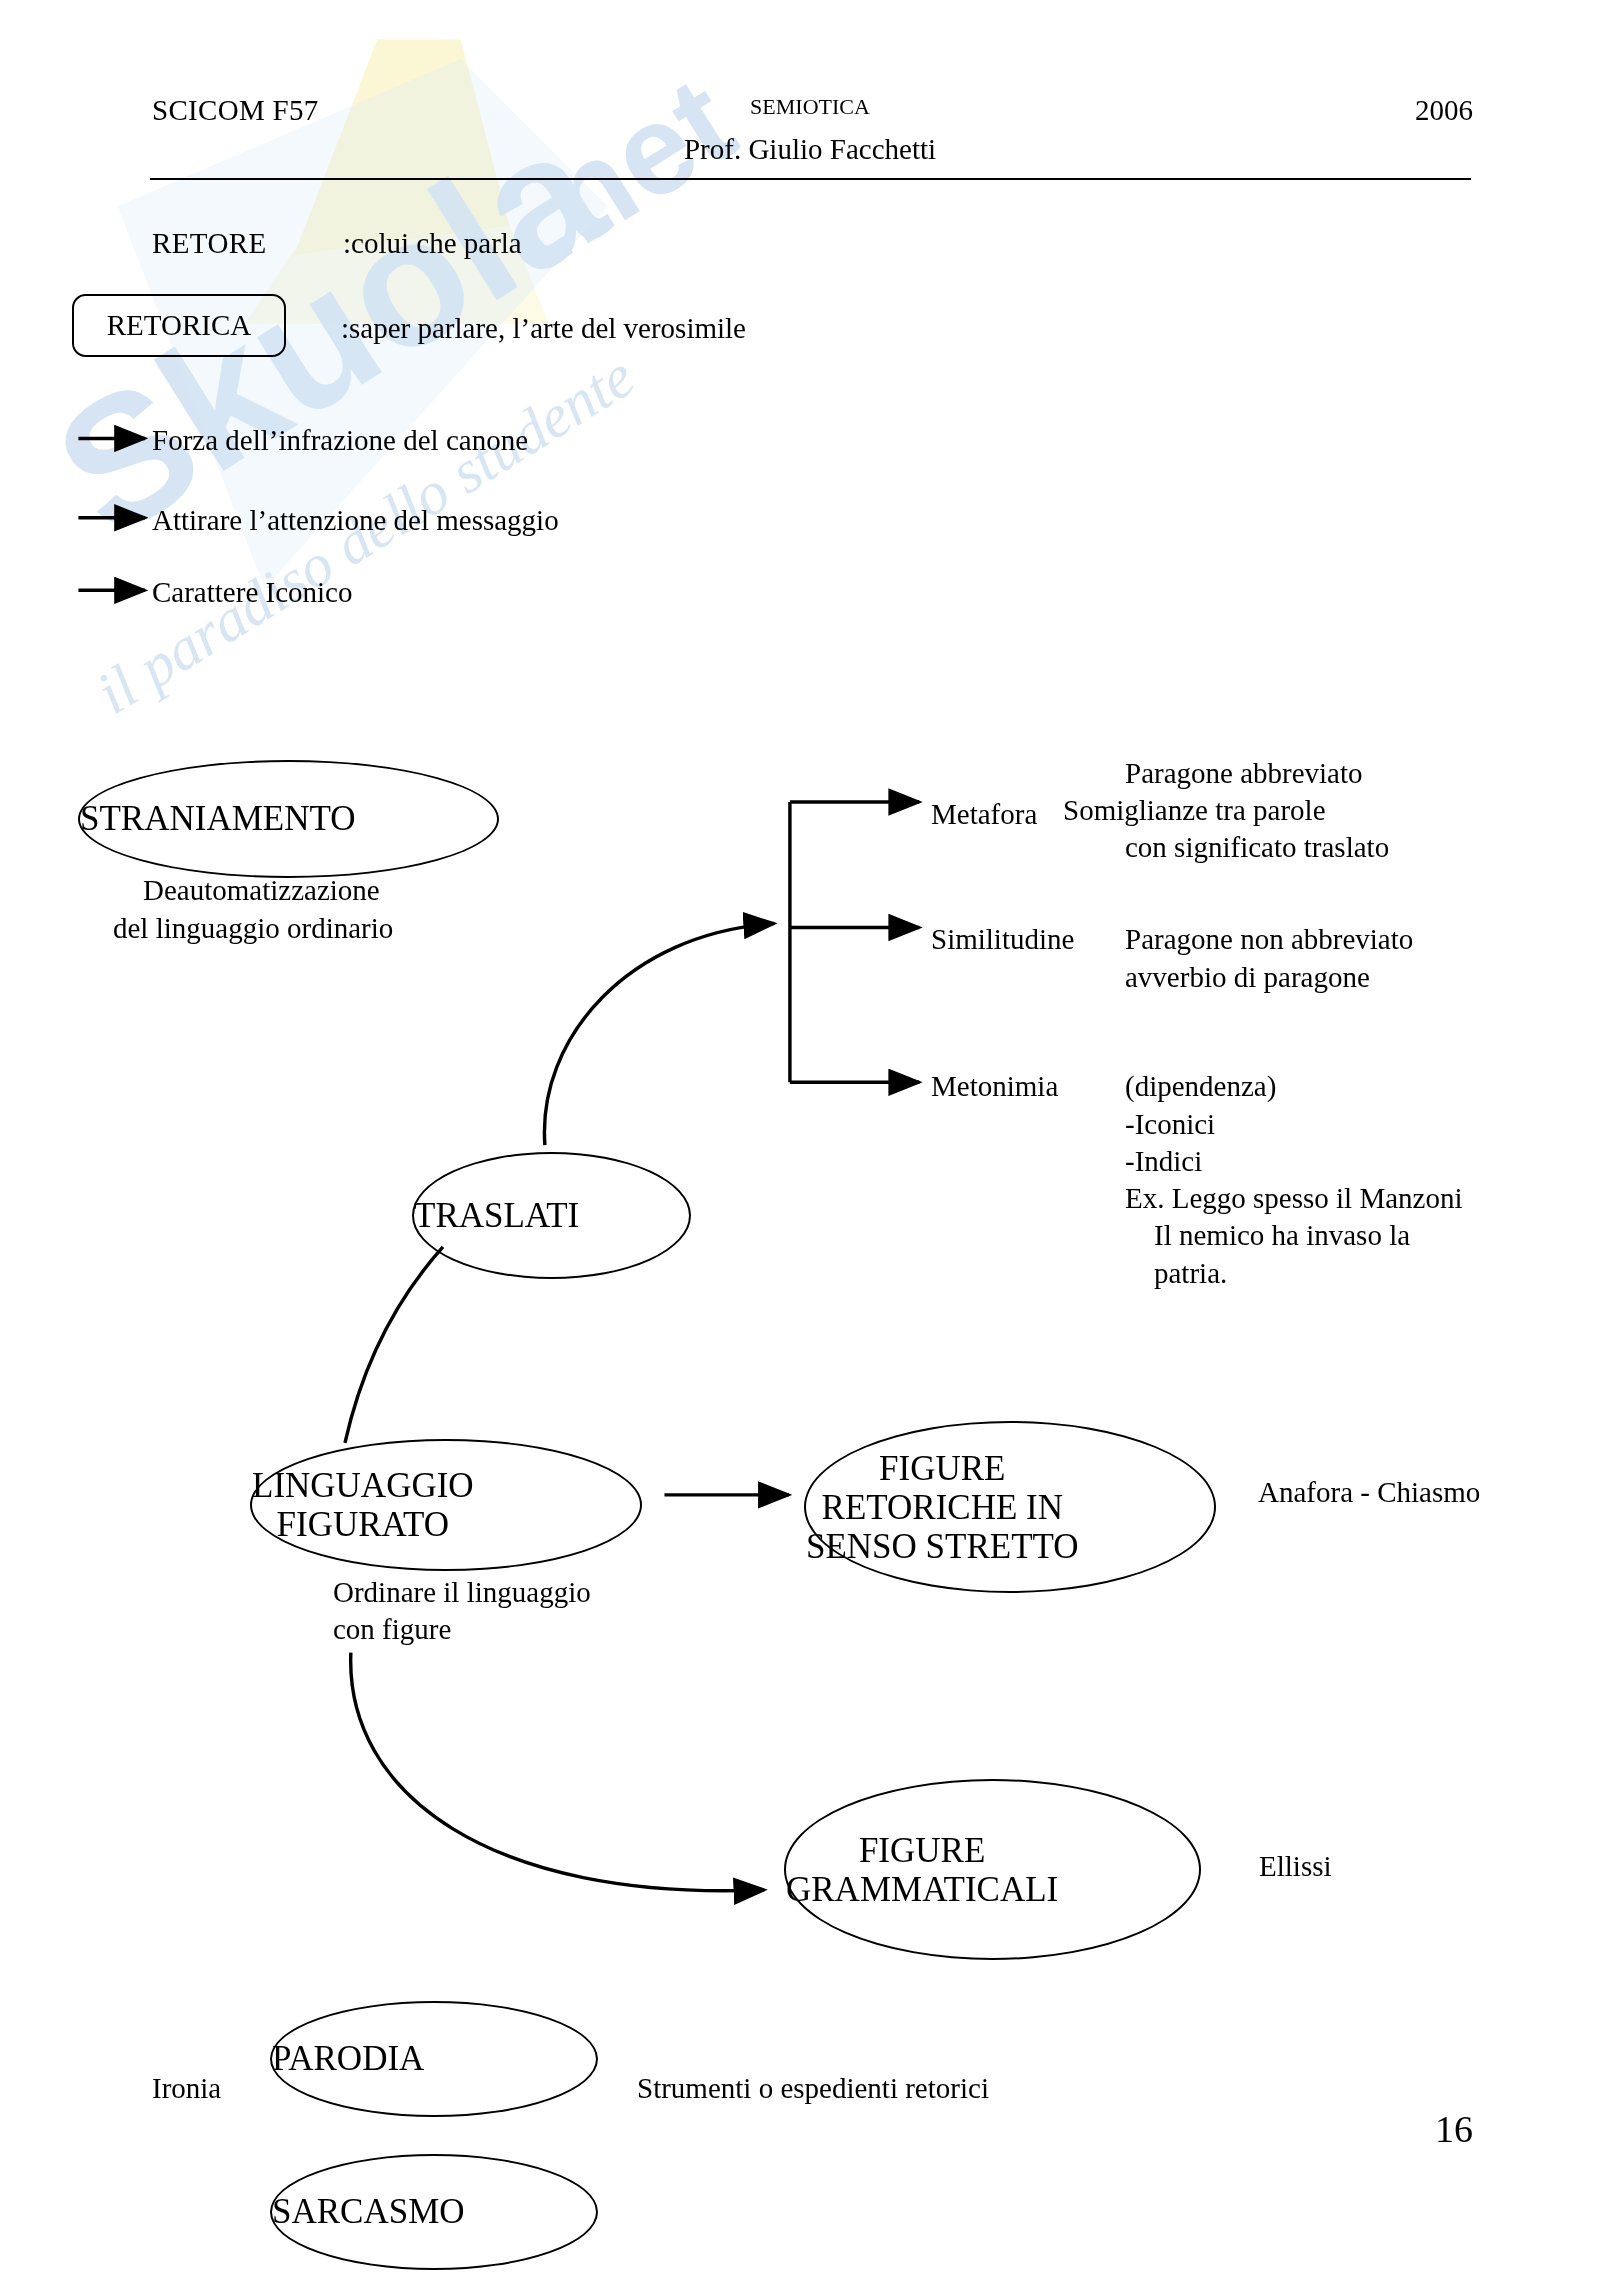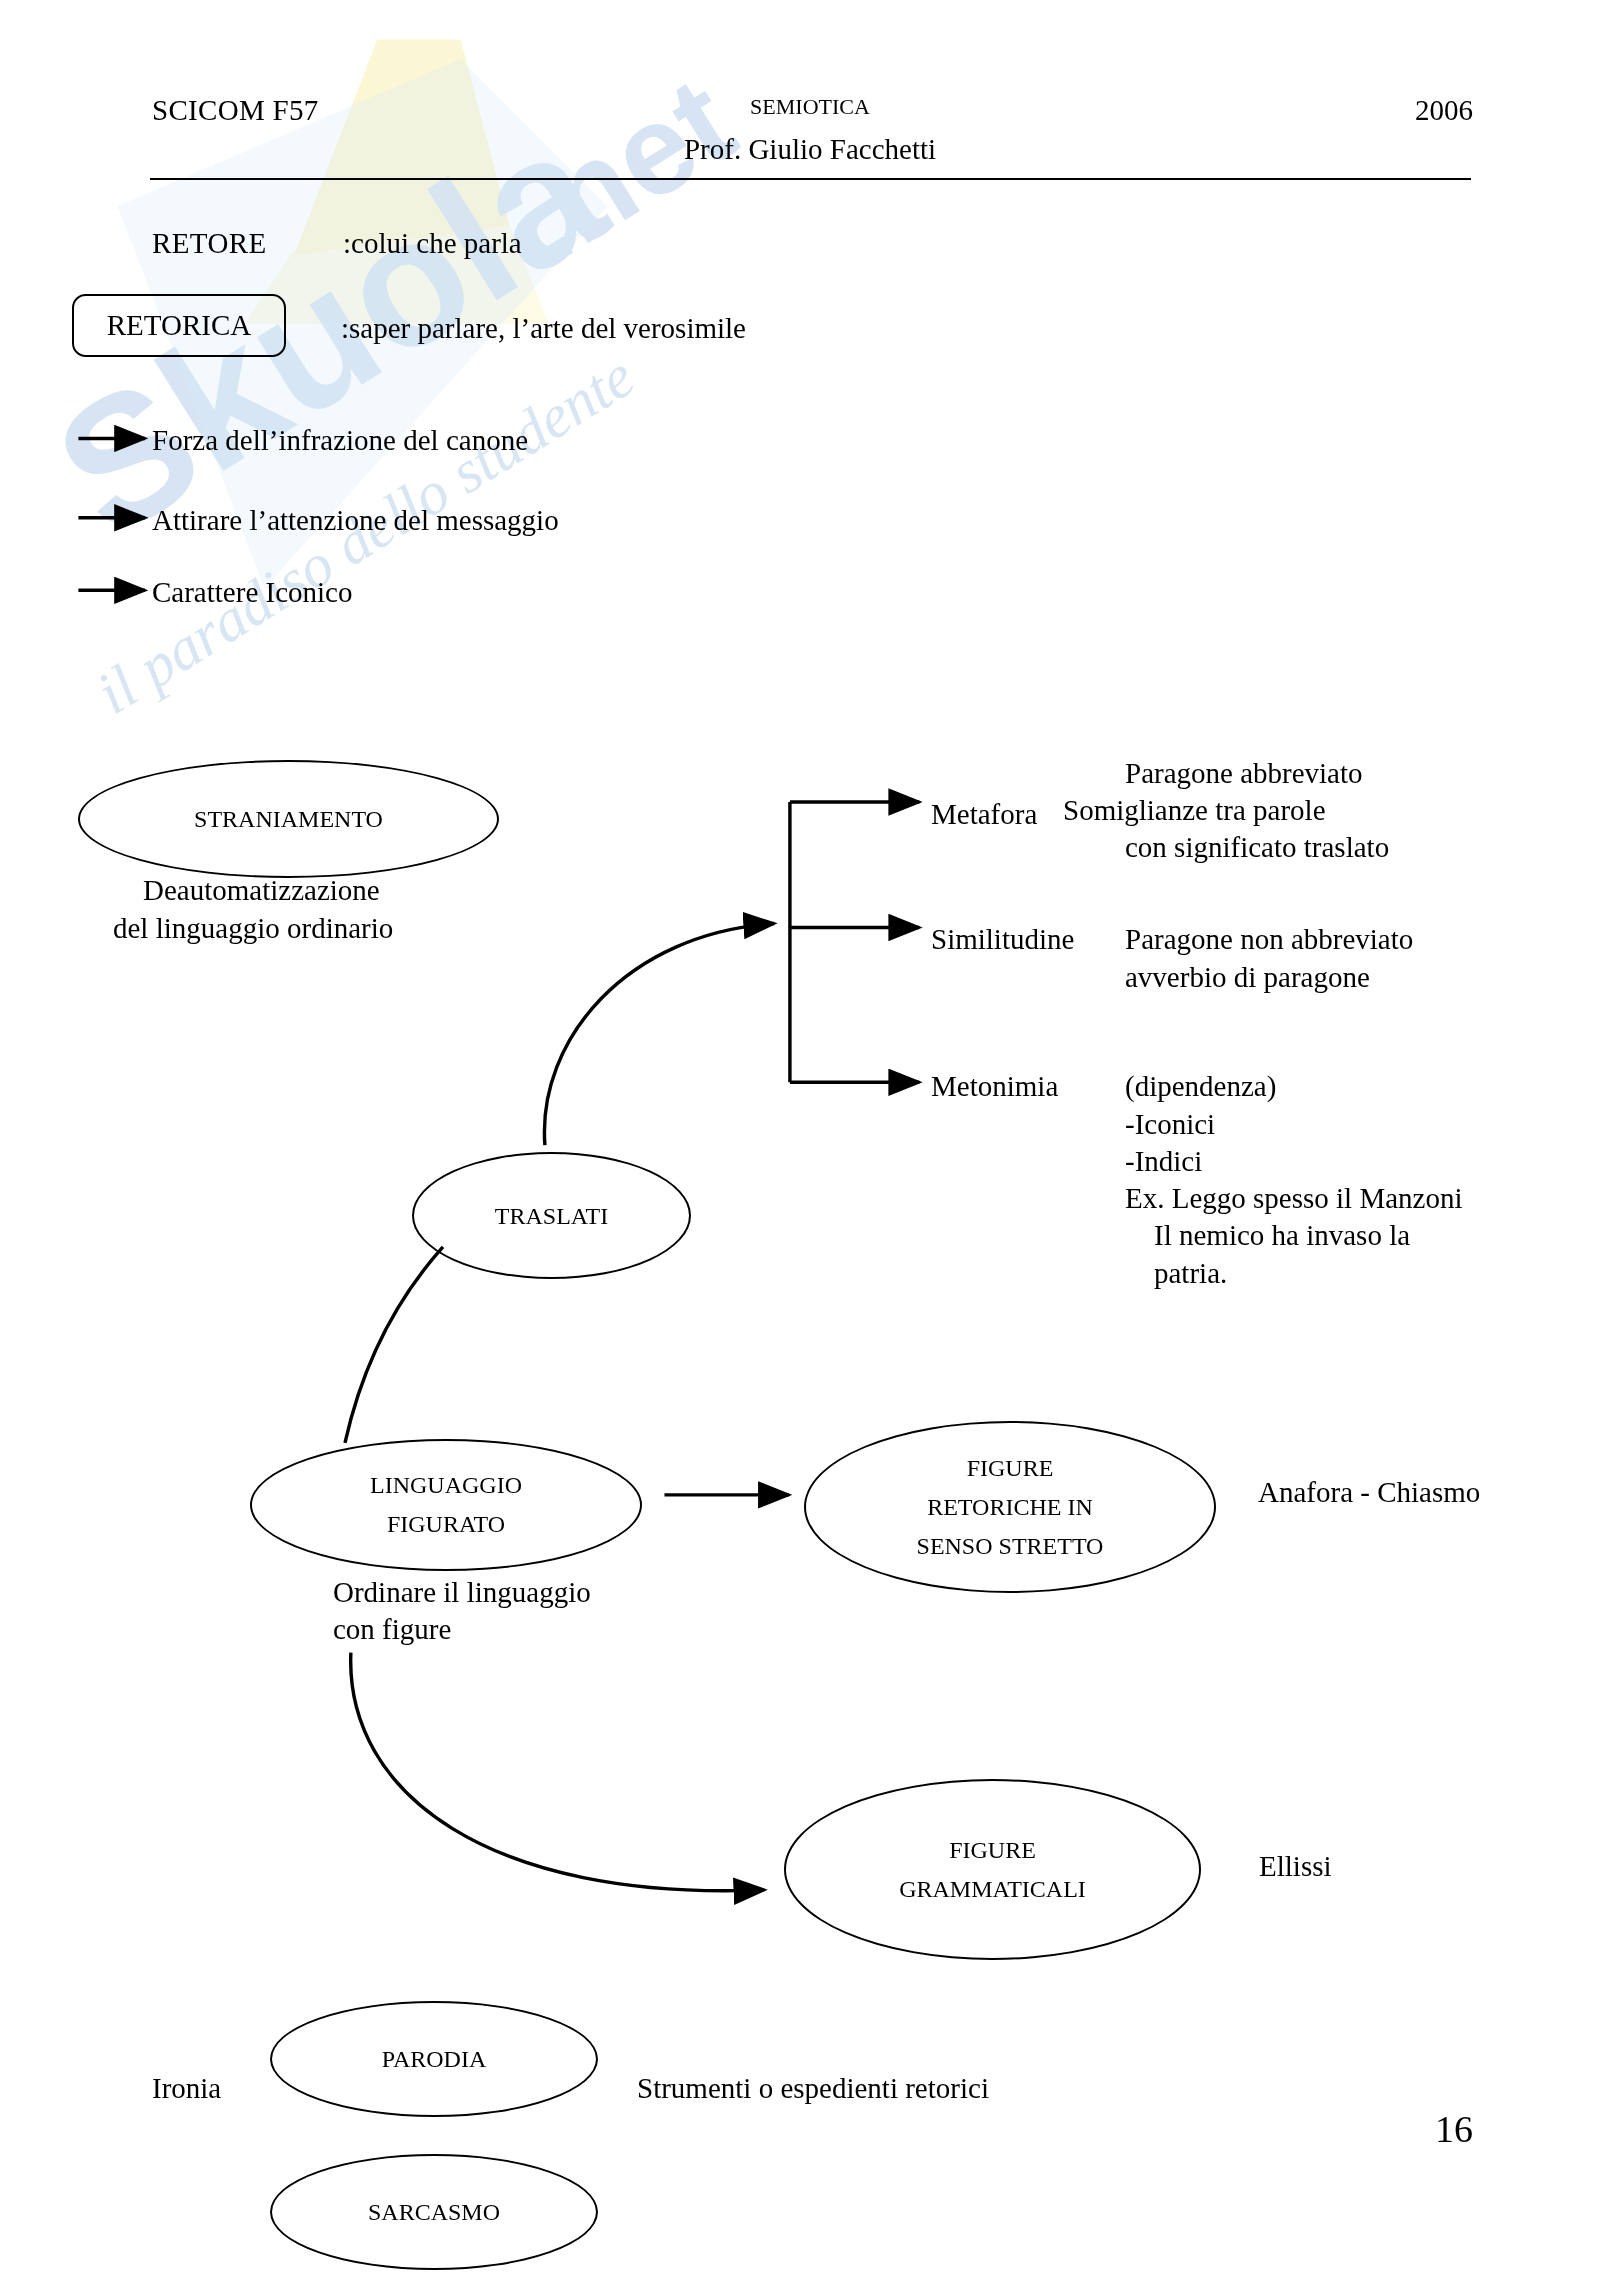--- a/index.html
+++ b/index.html
@@ -104,23 +104,22 @@
   }
 
   
   .ellipse {
     position: absolute;
     border: 2.5px solid #000;
     border-radius: 50%;
     box-sizing: border-box;
     display: flex;
     align-items: center;
-    justify-content: center;
     text-align: center;
-    font-size: 24px;
+    font-size: 35px;
     line-height: 36px;
     background: transparent;
     z-index: 3;
   }
   .ellipse span { display: block; }
 
   
   .pagenum {
     position: absolute;
     right: 147px; bottom: 142px;

